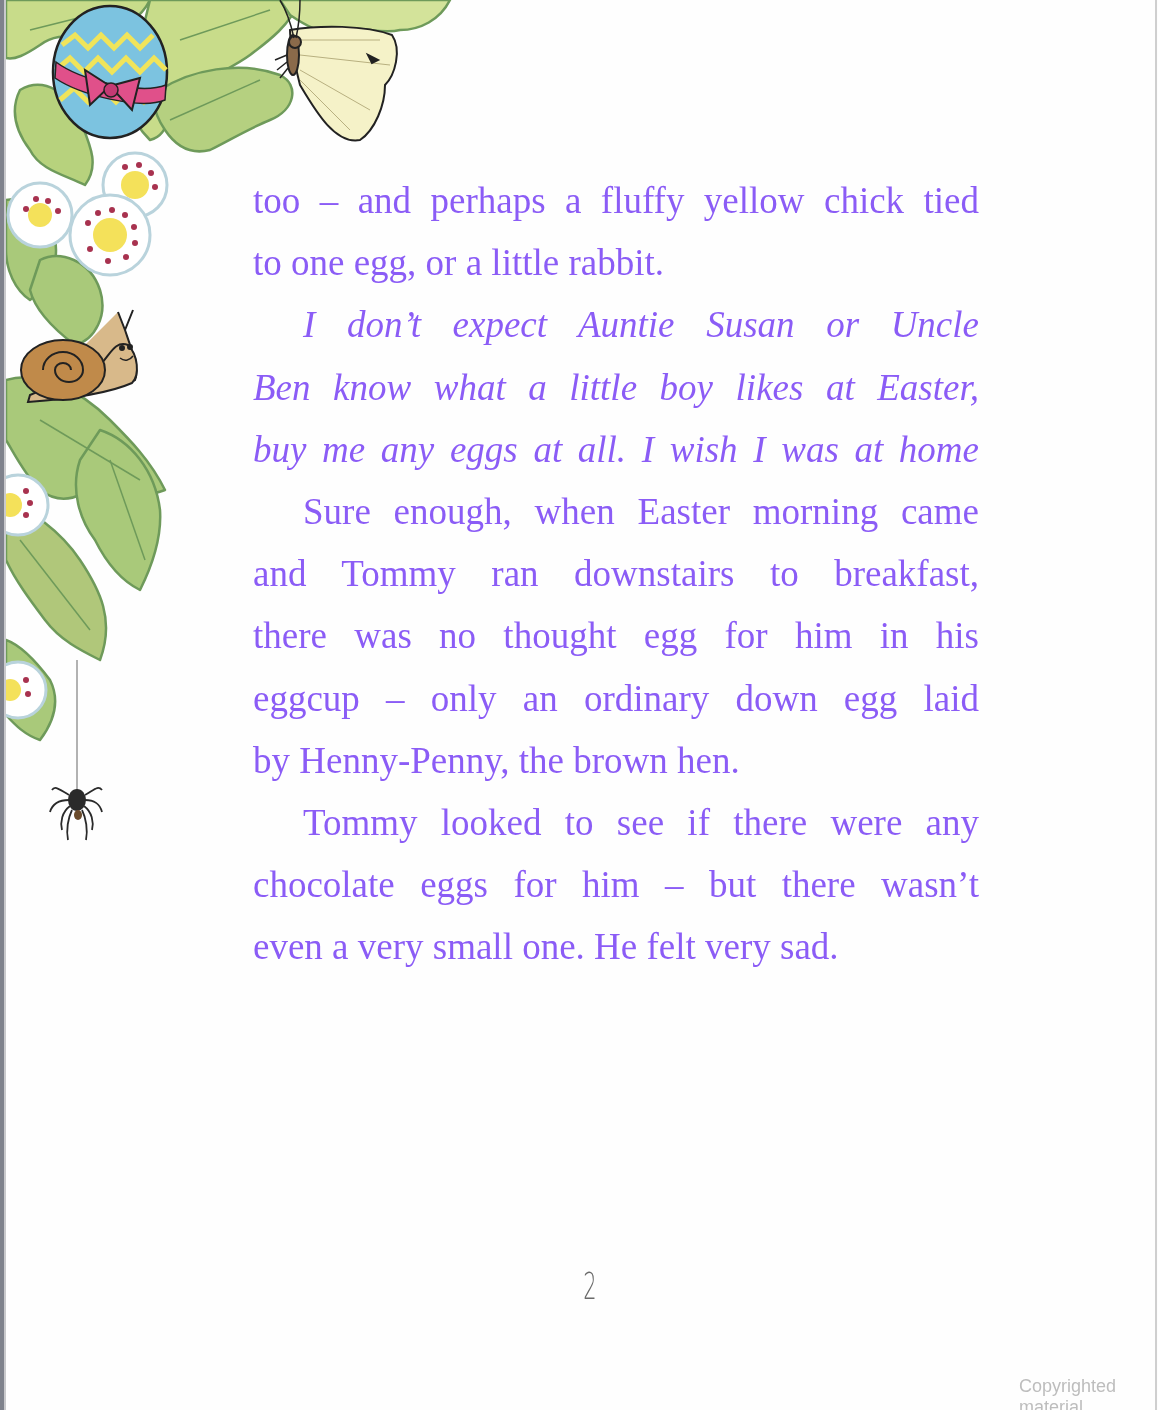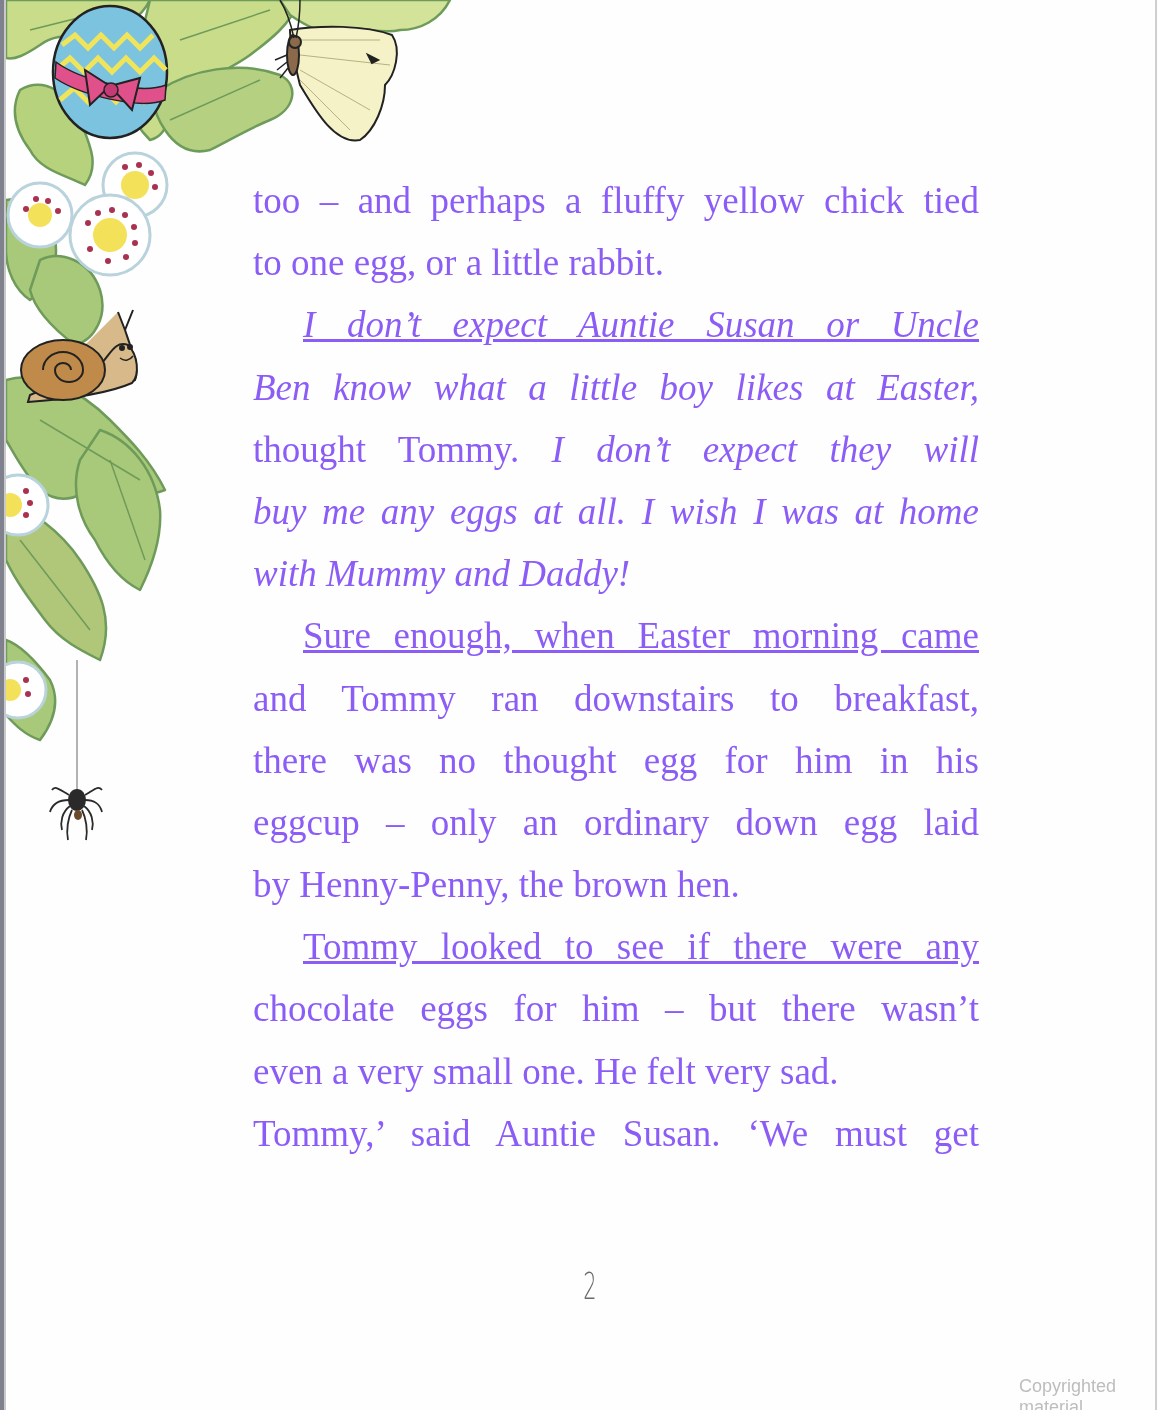--- a/index.html
+++ b/index.html
@@ -12,21 +12,21 @@
   .left-strip { position: absolute; left: 4px; top: 0; width: 2px; height: 1410px; background: #c9c9cc; }
   .right-line { position: absolute; left: 1155px; top: 0; width: 2px; height: 1410px; background: #cfcfcf; }
   .page { position: absolute; left: 6px; top: 0; width: 1149px; height: 1410px; background: #fefefe; }
   .illus { position: absolute; left: 6px; top: 0; width: 460px; height: 860px; }
   .text-block {
     position: absolute; left: 221px; top: 170px; width: 726px;
     color: #8b5cf6; font-size: 37px; line-height: 62.2px; margin-left: 32px;
   }
   .line { display: block; height: 62.2px; white-space: nowrap; text-align: justify; text-align-last: justify; }
   .line.last { text-align-last: left; }
-  .line.indent { padding-left: 50px; text-decoration: underline; }
+  .line.indent { padding-left: 50px; }
   .it { font-style: italic; }
   .page-number {
     position: absolute; left: 575px; top: 1264px; width: 30px; text-align: center;
     font-family: "DejaVu Sans", sans-serif; font-weight: 200; font-size: 38px; color: #6a6a6a;
     transform: scaleX(0.55);
   }
   .copyright {
     position: absolute; left: 1019px; top: 1376px;
     font-family: "Liberation Sans", sans-serif; font-size: 18px; color: #bdbdbd;
   }
@@ -168,35 +168,32 @@
 </svg>
 
 <div class="text-block">
   <div>
     <span class="line"><span>too – and perhaps a fluffy yellow chick tied</span></span>
     <span class="line last"><span>to one egg, or a little rabbit.</span></span>
   </div>
   <div>
     <span class="line indent it"><span>I don’t expect Auntie Susan or Uncle</span></span>
     <span class="line it"><span>Ben know what a little boy likes at Easter,</span></span>
-    <span class="line"><span>thought Tommy. </span><span class="it">I don’t expect they will</span></span>
     <span class="line it"><span>buy me any eggs at all. I wish I was at home</span></span>
-    <span class="line it last"><span>with Mummy and Daddy!</span></span>
   </div>
   <div>
     <span class="line indent"><span>Sure enough, when Easter morning came</span></span>
     <span class="line"><span>and Tommy ran downstairs to breakfast,</span></span>
     <span class="line"><span>there was no thought egg for him in his</span></span>
     <span class="line"><span>eggcup – only an ordinary down egg laid</span></span>
     <span class="line last"><span>by Henny-Penny, the brown hen.</span></span>
   </div>
   <div>
     <span class="line indent"><span>Tommy looked to see if there were any</span></span>
     <span class="line"><span>chocolate eggs for him – but there wasn’t</span></span>
     <span class="line last"><span>even a very small one. He felt very sad.</span></span>
   </div>
   <div>
-    <span class="line"><span>Tommy,’ said Auntie Susan. ‘We must get</span></span>
   </div>
 </div>
 
 <div class="page-number">2</div>
 <div class="copyright">Copyrighted material</div>
 
 </body></html>

